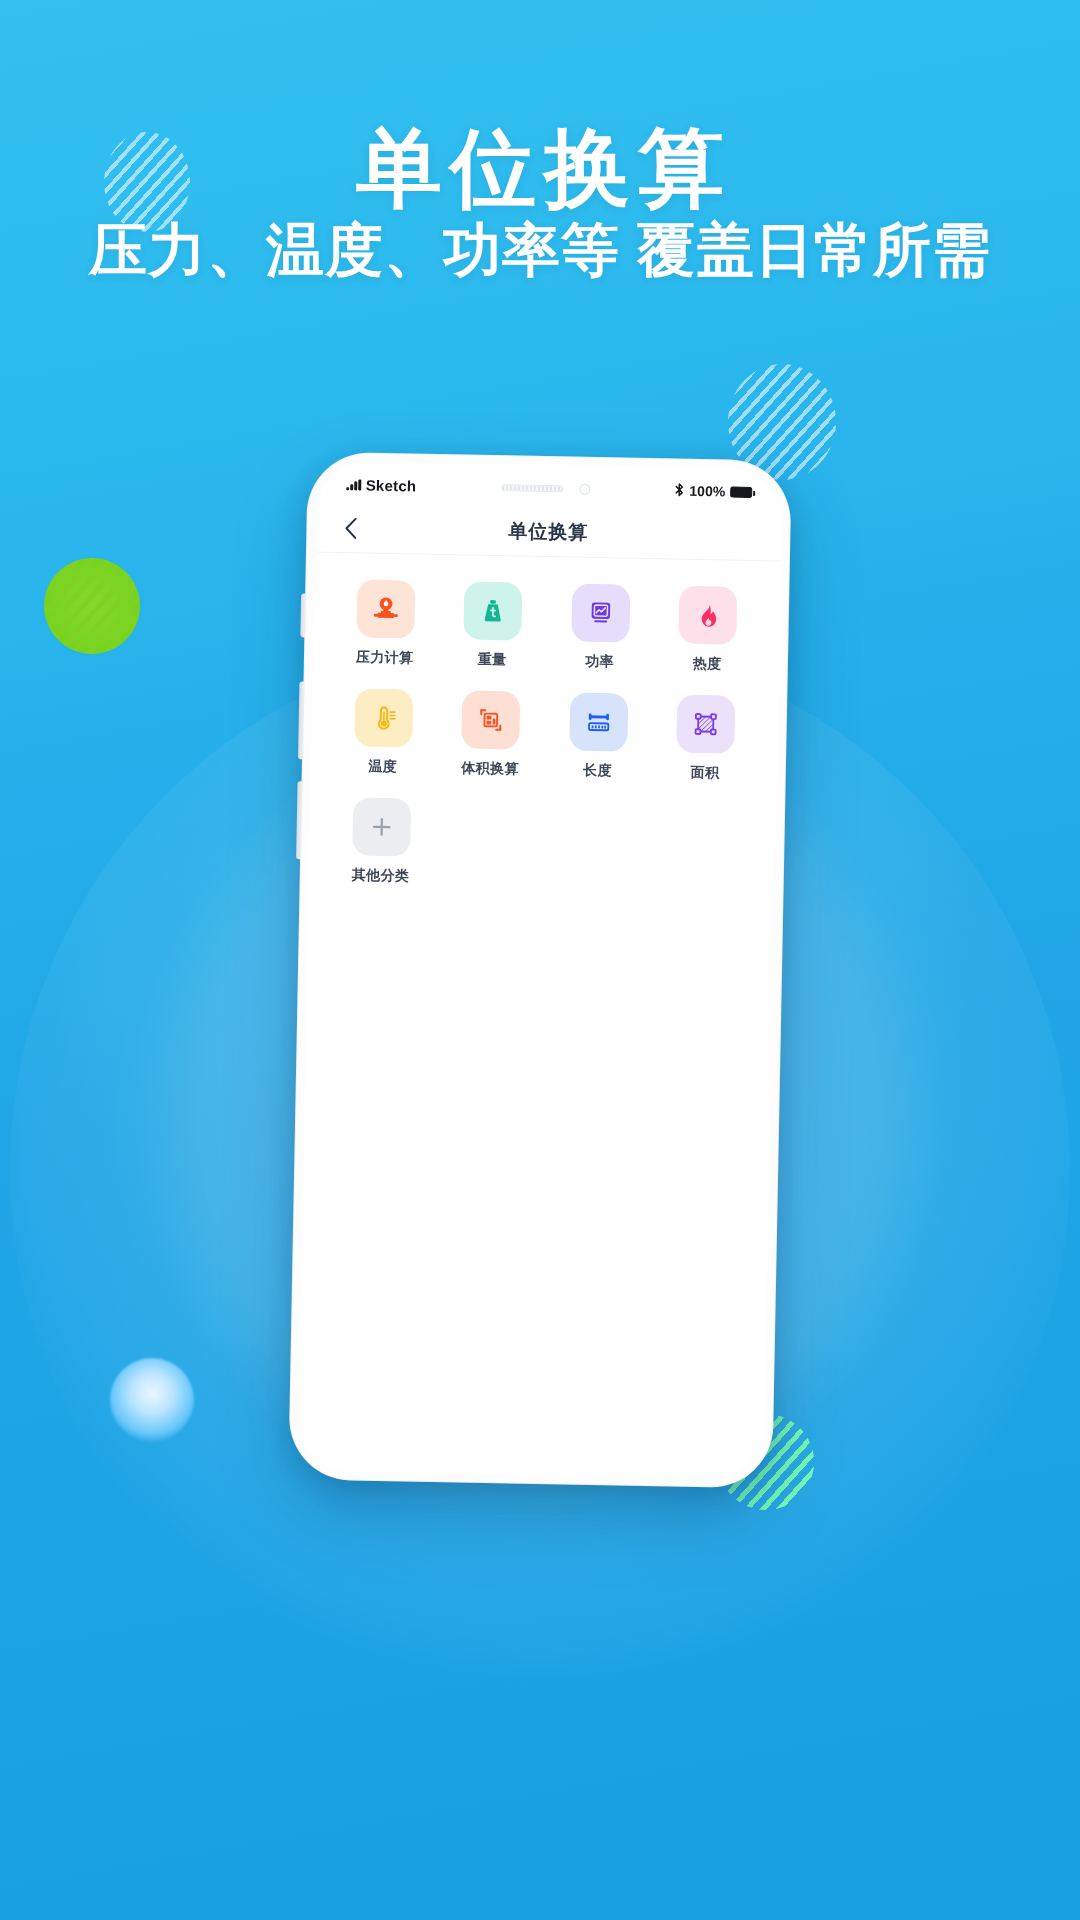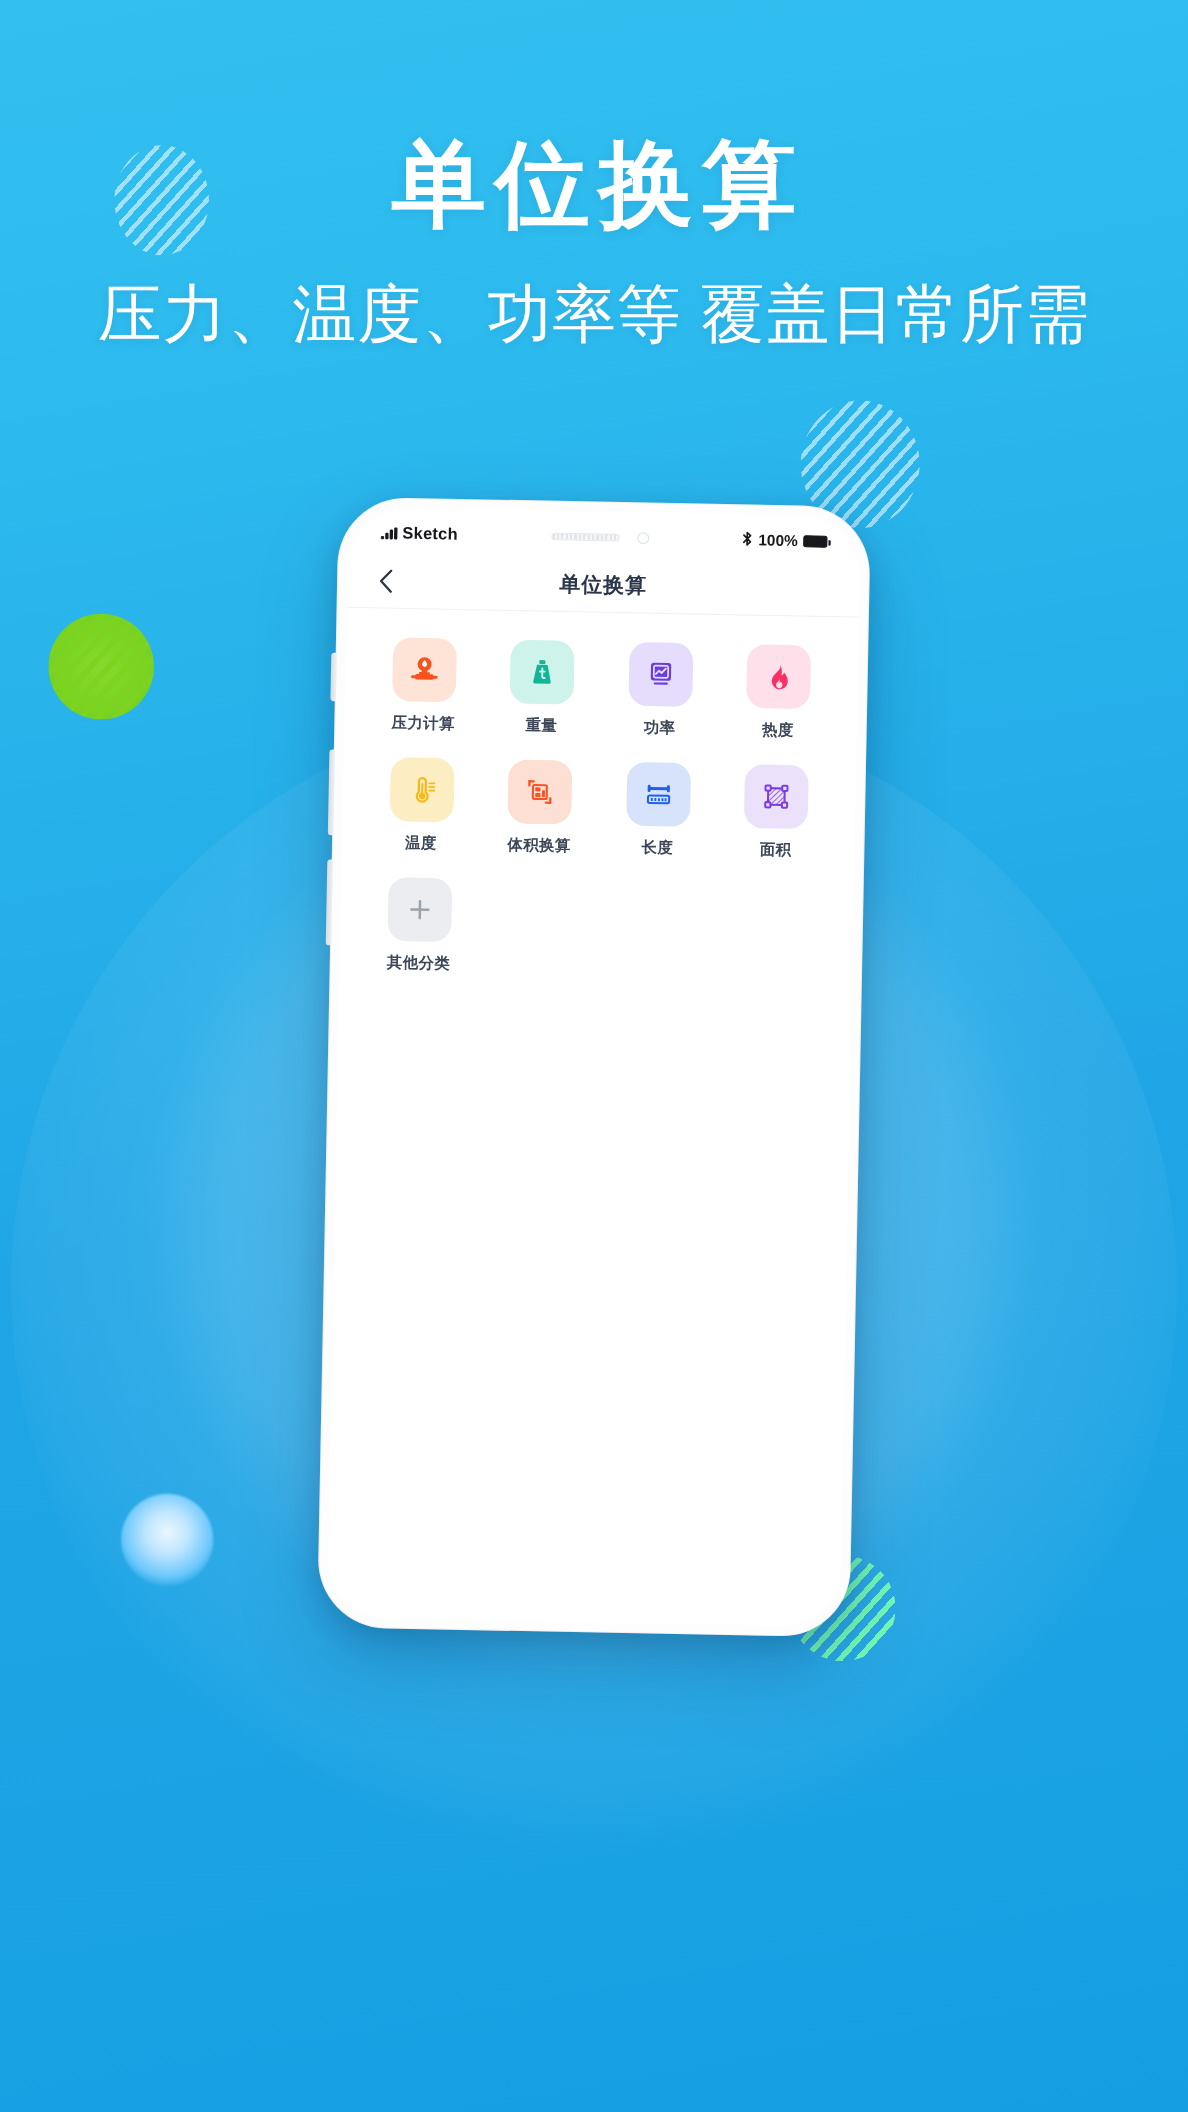--- a/index.html
+++ b/index.html
@@ -92,22 +92,21 @@
     position:absolute; left:0; right:0; top:120px;
     text-align:center; color:#fff;
     z-index:4;
   }
   #hero-title {
     font-size:86px; line-height:1.12; font-weight:700;
     letter-spacing:8px; text-indent:8px;
     text-shadow:0 2px 10px rgba(0,60,110,0.10);
   }
   #hero-sub {
-    margin-top:36px;
-    font-size:58px; line-height:1.18; font-weight:400;
+    font-size:58px; line-height:1.18; font-weight:700;
     letter-spacing:1px;
     text-shadow:0 2px 8px rgba(0,60,110,0.10);
   }
 
   
   #phone-wrap {
     position:absolute;
     left:50%; top:456px;
     transform:translateX(-50%) rotate(1.1deg);
     z-index:5;

